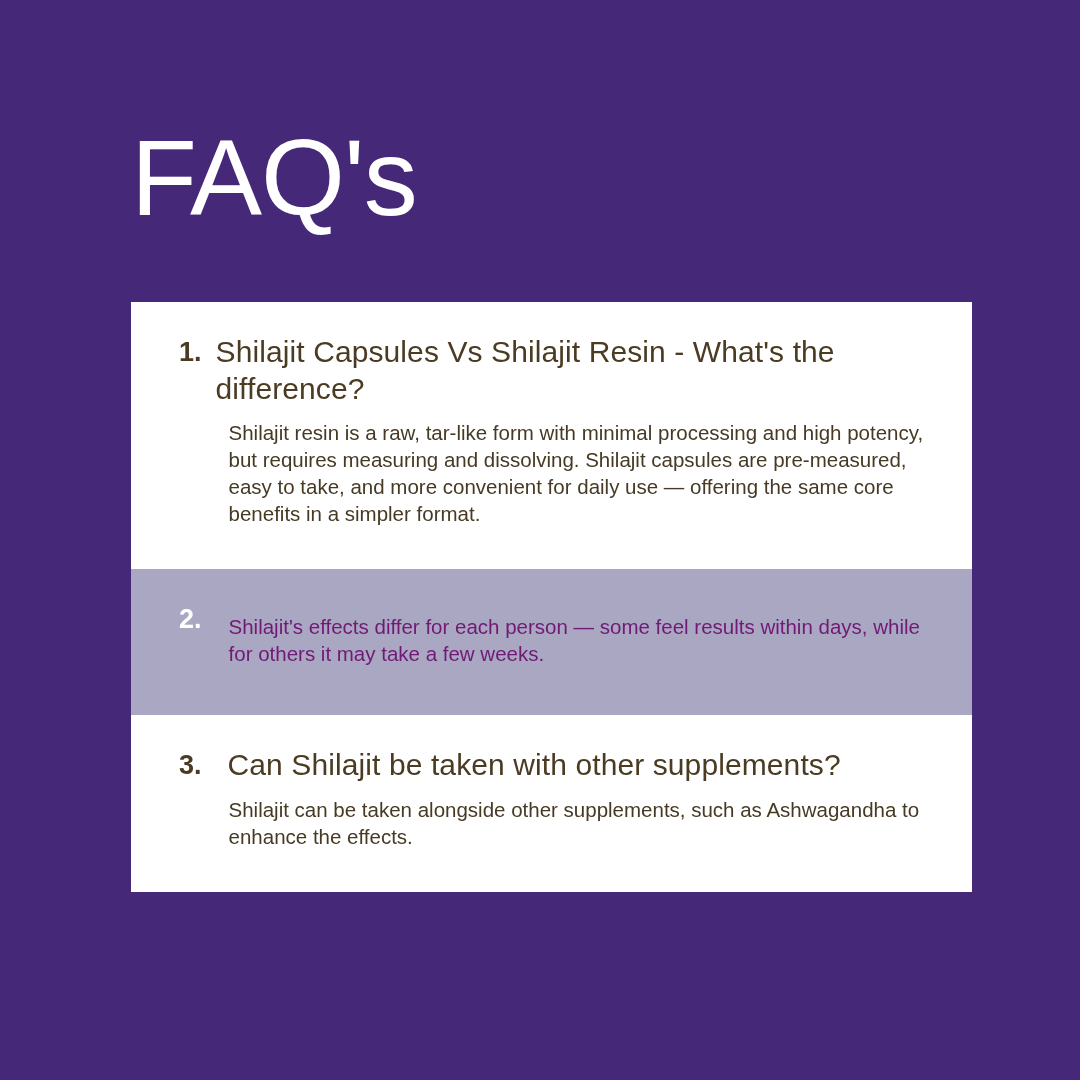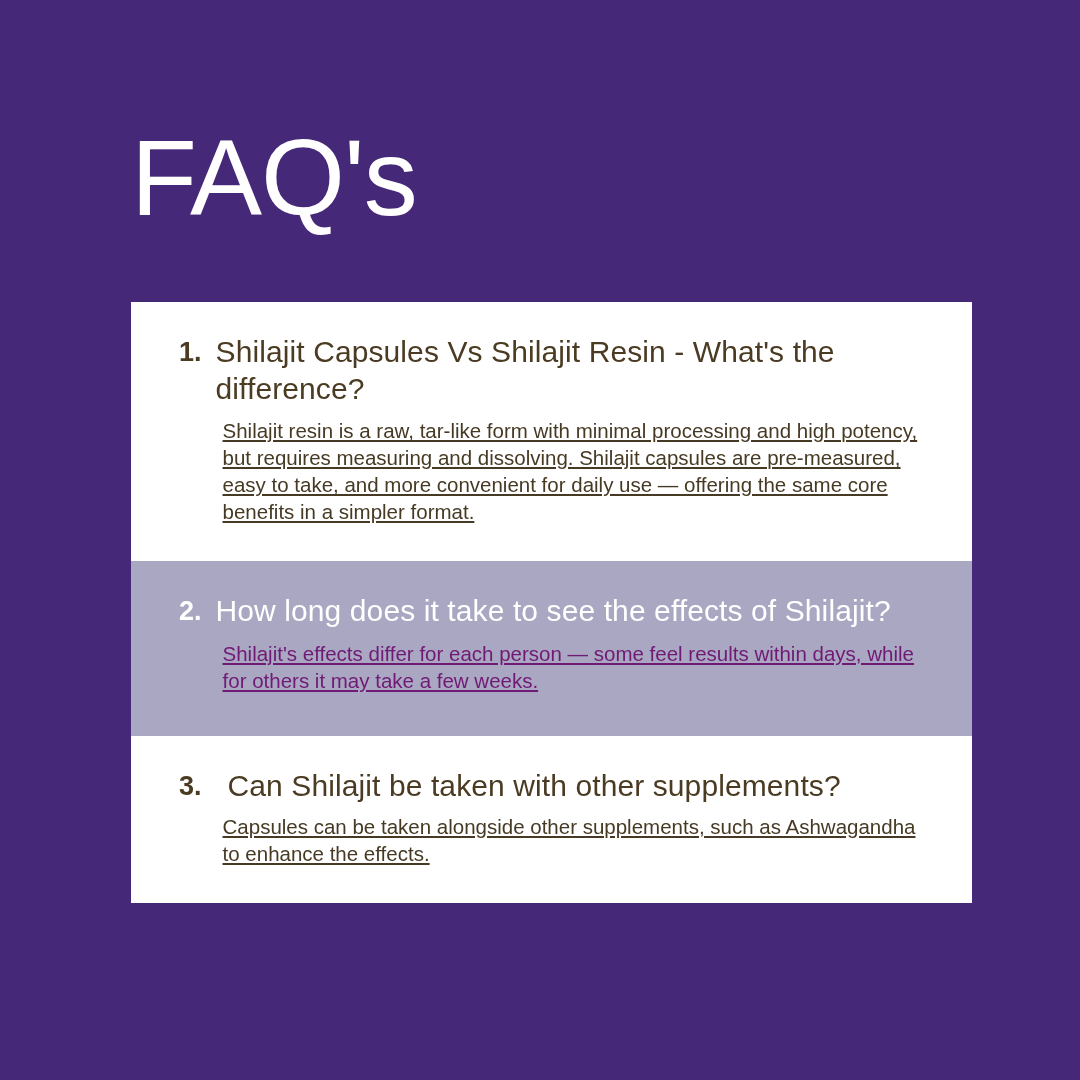--- a/index.html
+++ b/index.html
@@ -63,23 +63,22 @@
   .faq-q {
     font-size: 30px;
     font-weight: 400;
     line-height: 1.22;
     margin: 0 0 10px 0;
     letter-spacing: 0.1px;
   }
   .faq-a {
     font-size: 20.5px;
     line-height: 1.32;
-    margin: 6px;
+    margin: 12px;
     padding-left: 1px;
-    text-decoration: underline;
   }
   
   .light .faq-num, .light .faq-q { color: #4a3b22; }
   .light .faq-a { color: #463a24; }
   
   .highlight .faq-num, .highlight .faq-q { color: #ffffff; }
   .highlight .faq-a { color: #701a75; }
 
   .item-3 .faq-q { margin-bottom: 8px; margin-left: 12px; }
   .item-3 { padding-bottom: 72px; }
@@ -98,27 +97,26 @@
       <div class="faq-num">1.</div>
       <div class="faq-body">
         <p class="faq-q">Shilajit Capsules Vs Shilajit Resin - What's the difference?</p>
         <p class="faq-a">Shilajit resin is a raw, tar-like form with minimal processing and high potency, but requires measuring and dissolving. Shilajit capsules are pre-measured, easy to take, and more convenient for daily use — offering the same core benefits in a simpler format.</p>
       </div>
     </div>
 
     <div class="faq-item highlight item-2">
       <div class="faq-num">2.</div>
       <div class="faq-body">
-        <p class="faq-q">How long does it take to see the effects of Shilajit?</p>
         <p class="faq-a">Shilajit's effects differ for each person — some feel results within days, while for others it may take a few weeks.</p>
       </div>
     </div>
 
     <div class="faq-item light item-3">
       <div class="faq-num">3.</div>
       <div class="faq-body">
         <p class="faq-q">Can Shilajit be taken with other supplements?</p>
-        <p class="faq-a">Capsules can be taken alongside other supplements, such as Ashwagandha to enhance the effects.</p>
+        <p class="faq-a">Shilajit can be taken alongside other supplements, such as Ashwagandha to enhance the effects.</p>
       </div>
     </div>
 
   </div>
 </div>
 
 </body></html>

